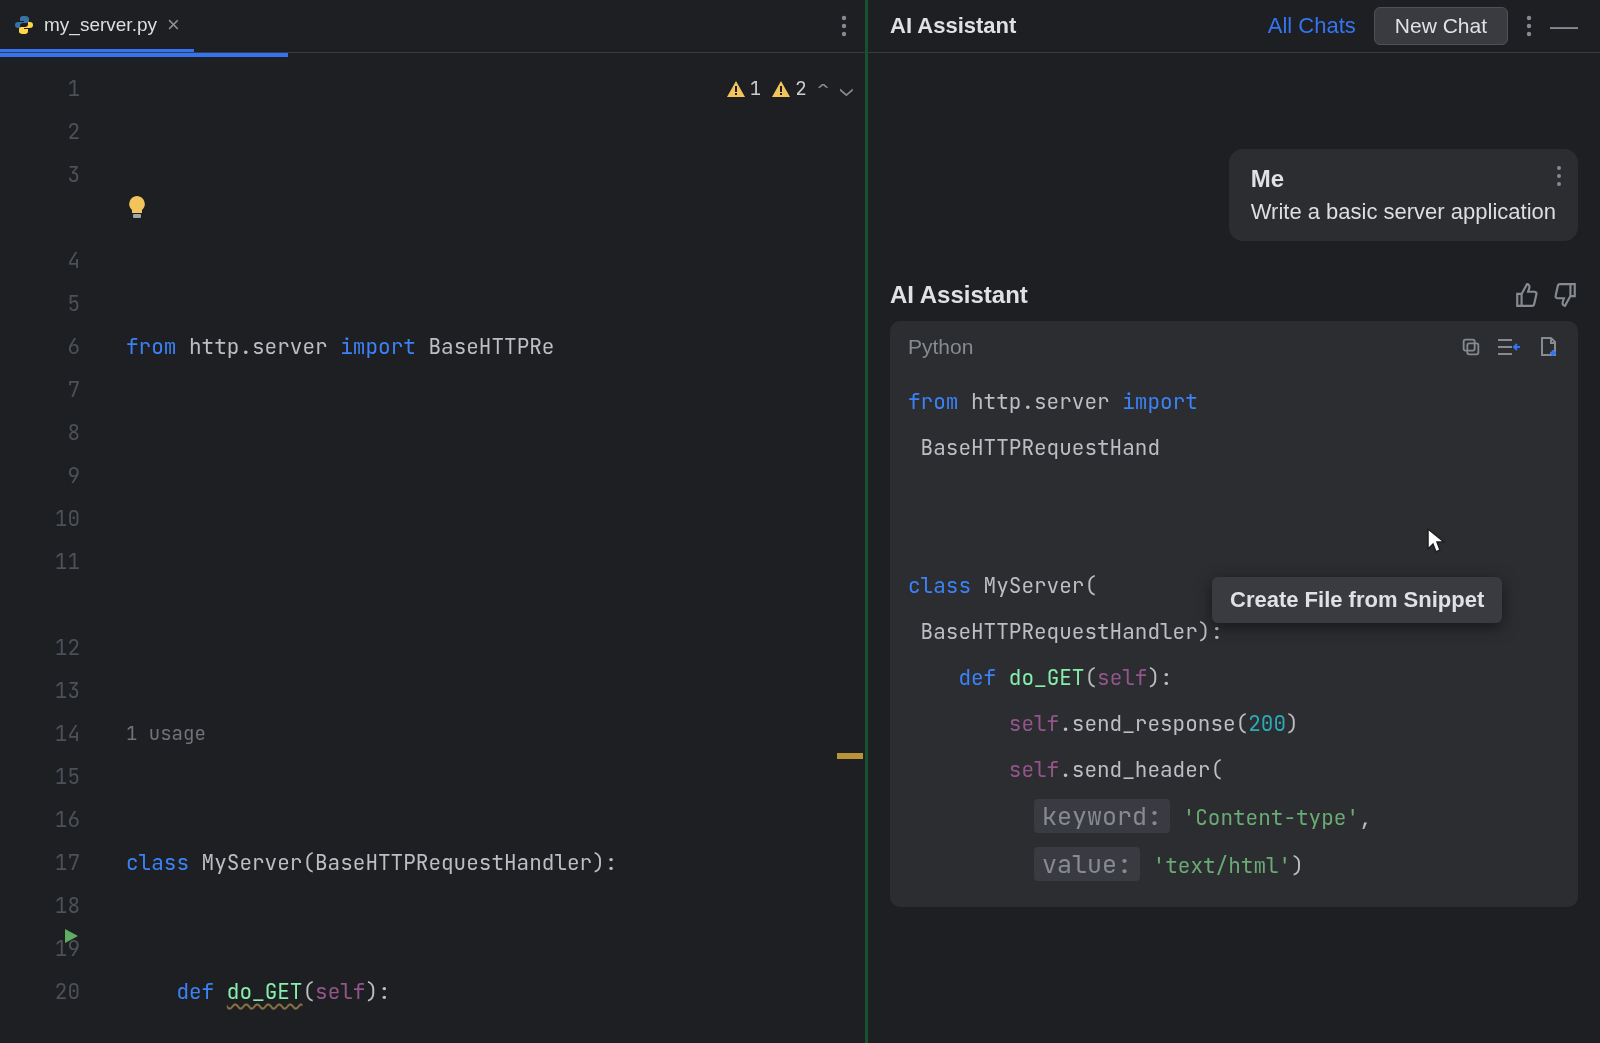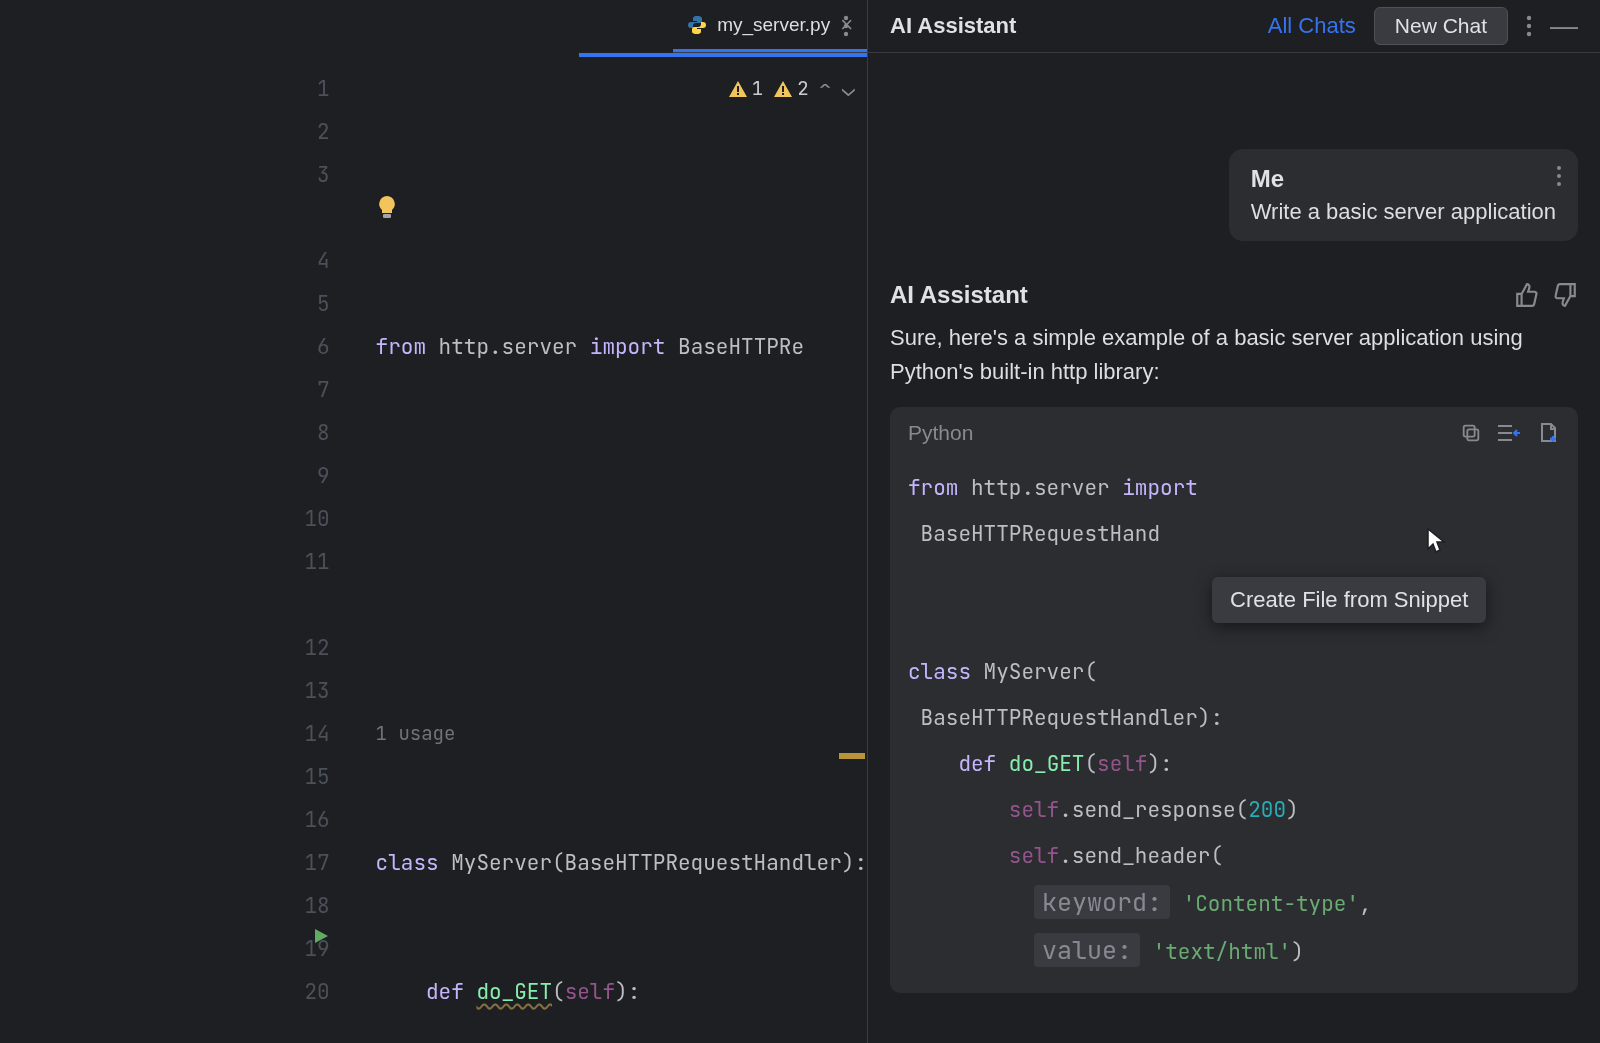--- a/index.html
+++ b/index.html
@@ -6,42 +6,42 @@
 body {
   width: 1600px;
   height: 1043px;
   background: #1e1f22;
   font-family: -apple-system, BlinkMacSystemFont, "Segoe UI", sans-serif;
   color: #bcbec4;
   overflow: hidden;
   position: relative;
 }
 .main-layout { display: flex; height: 100%; }
-.editor-pane { width: 868px; display: flex; flex-direction: column; border-right: 1px solid #14532d; align-items: flex-end; }
+.editor-pane { width: 868px; display: flex; flex-direction: column; border-right: 3px solid #14532d; }
 .ai-pane { flex: 1; display: flex; flex-direction: column; background: #1e1f22; gap: 44px; }
 
 
 .tabbar { height: 53px; display: flex; align-items: center; background: #1e1f22; border-bottom: 1px solid #393b40; position: relative; }
 .tab { height: 100%; display: flex; align-items: center; padding: 0 14px; gap: 10px; border-bottom: 3px solid #3574f0; }
 .tab .file-icon { width: 20px; height: 20px; }
 .tab-label { color: #dcdedf; font-size: 19px; }
 .tab-close { color: #8c8e94; font-size: 22px; cursor: pointer; }
 .tabbar-menu { position: absolute; right: 18px; top: 14px; color: #8c8e94; cursor: pointer; }
 
 
 .tab-accent { height: 4px; width: 288px; background: #3574f0; }
 
 
 .editor-body { display: flex; flex: 1; overflow: hidden; font-family: "JetBrains Mono","Menlo","Consolas",monospace; font-size: 21px; line-height: 43px; }
 .gutter { width: 108px; background: #1e1f22; text-align: right; padding-right: 28px; color: #4b5059; position: relative; padding-top: 10px; }
 .gutter .ln { height: 43px; }
 .run-gutter-icon { position: absolute; left: 62px; color: #5fad65; }
 .code-area { flex: 1; padding-top: 10px; padding-left: 18px; white-space: pre; color: #bcbec4; position: relative; overflow: hidden; }
 .code-line { height: 43px; }
-.kw { color: #c4b5fd; }
+.kw { color: #3b82f6; }
 .cls { color: #bcbec4; }
 .fn-def { color: #86efac; }
 .self { color: #94558d; }
 .num { color: #2aacb8; }
 .str { color: #6aab73; }
 .hint-pill { background: #393b40; color: #868a91; padding: 0 8px; border-radius: 4px; font-size: 25px; }
 .usage-hint { color: #6f737a; font-size: 19px; }
 .bulb { position: absolute; left: 18px; top: 52px; }
 
 
@@ -247,21 +247,20 @@
                 <path d="M7 11H3v11h4"></path>
               </svg>
           </span>
           <span class="thumb">
             <svg width="26" height="26" viewBox="0 0 24 24" fill="none" stroke="#868a91" stroke-width="2">
                 <path d="M17 2v11l-5 9c-1 0-3-1-2-4l1-3H5c-1 0-2-1-1.7-2l2-9c.2-1 1-2 2-2H17z"></path>
                 <path d="M17 13h4V2h-4"></path>
               </svg>
           </span>
         </div>
-        <div class="assistant-text">Sure, here's a simple example of a basic server application using Python's built-in http library:</div>
 
         <div class="code-block">
           <div class="code-block-head">
             <span class="code-lang">Python</span>
             <span class="code-tool-icon">
               <svg width="22" height="22" viewBox="0 0 24 24" fill="none" stroke="#868a91" stroke-width="2">
                   <rect x="8" y="8" width="12" height="12" rx="2"></rect>
                   <rect x="4" y="4" width="12" height="12" rx="2"></rect>
                 </svg>
             </span>
@@ -286,21 +285,21 @@
 <span class="kw">class</span> <span>MyServer(</span>
  <span>BaseHTTPRequestHandler):</span>
     <span class="kw">def</span> <span class="fn-def">do_GET</span>(<span class="self">self</span><span>):</span>
         <span class="self">self</span><span>.send_response(</span><span class="num">200</span><span>)</span>
         <span class="self">self</span><span>.send_header(</span>
           <span class="hint-pill">keyword:</span> <span class="str">'Content-type'</span><span>,</span>
           <span class="hint-pill">value:</span> <span class="str">'text/html'</span><span>)</span></div>
         </div>
       </div>
 
-      <div class="tooltip" style="left:344px; top:480px;">Create File from Snippet</div>
+      <div class="tooltip" style="left:344px; top:480px;font-weight:bold;">Create File from Snippet</div>
 
       <span class="fake-cursor" style="left:558px; top:430px;">
         <svg width="22" height="28" viewBox="0 0 22 28">
             <path fill="#ffffff" stroke="#1e1f22" stroke-width="1.5" d="M2 2l0 20 5-5 3 8 4-2-3-8 7 0z"></path>
           </svg>
       </span>
     </div>
   </div>
 
 </div>

